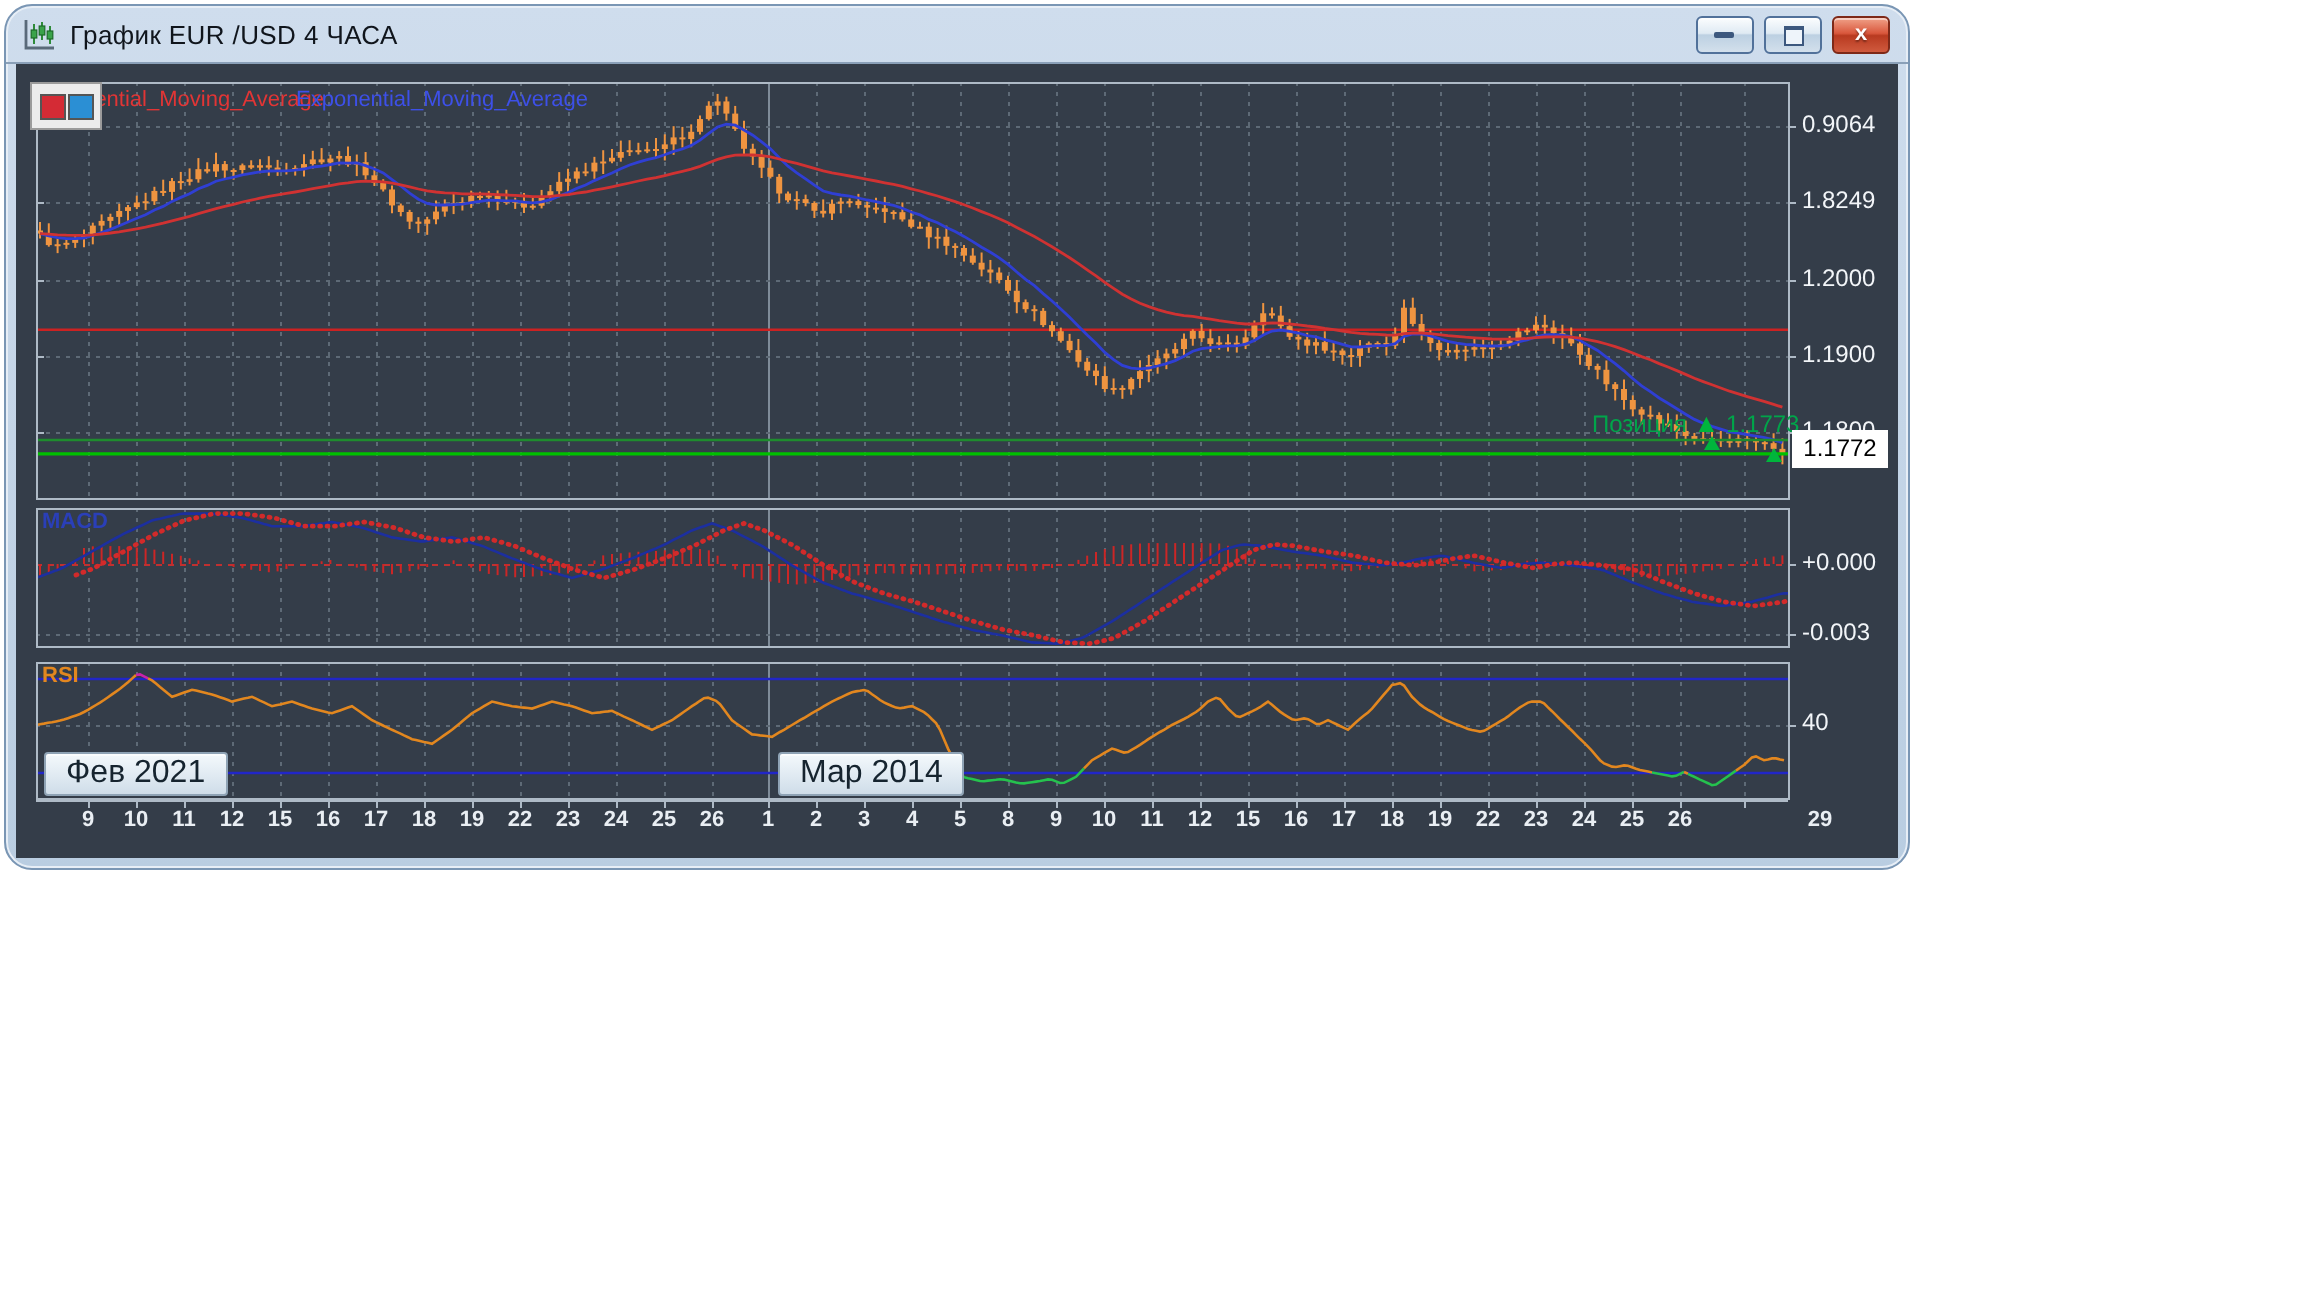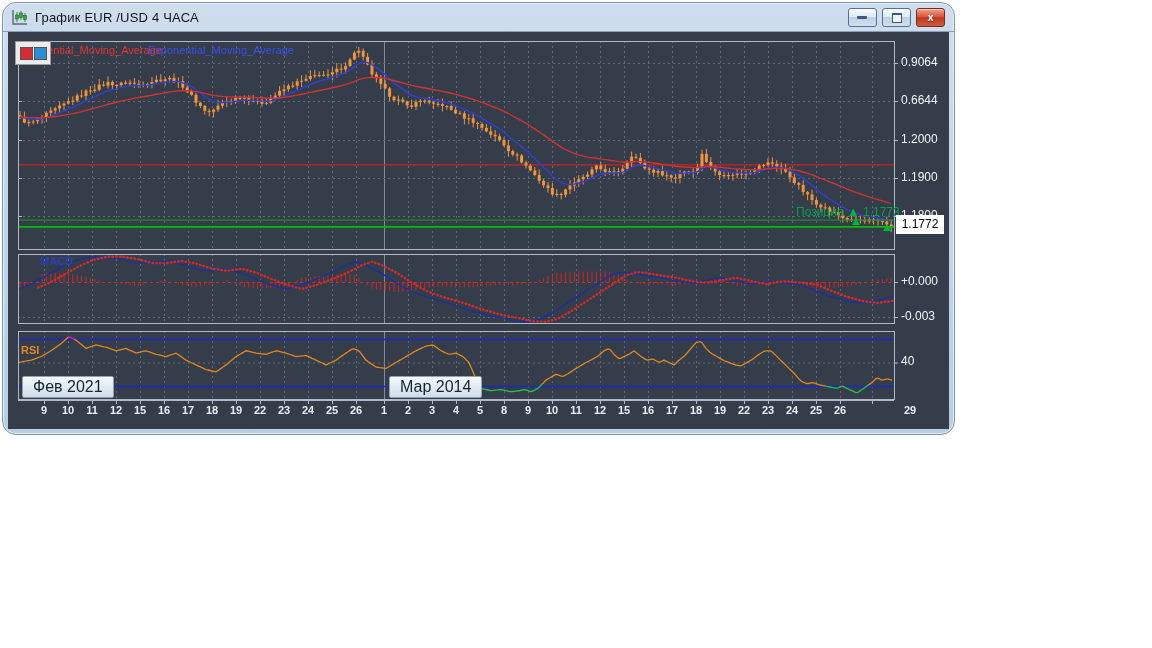--- a/index.html
+++ b/index.html
@@ -830,37 +830,37 @@
         <line x1="10" y1="368.5" x2="886" y2="368.5" stroke="#aebac6" stroke-width="1"></line>
       </svg>
 
     <span class="legend-red-label">Exponential_Moving_Average</span>
     <span class="legend-blue-label">Exponential_Moving_Average</span>
     <div class="legend-box">
       <span class="sw red"></span>
       <span class="sw blue"></span>
     </div>
 
-    <span class="panel-lab" style="left:13px;top:223px;color:#2a3fb8;margin-left:19px;">MACD</span>
-    <span class="panel-lab" style="left:13px;top:312px;color:#e2871f;">RSI</span>
+    <span class="panel-lab" style="left:13px;top:223px;color:#2a3fb8;">MACD</span>
+    <span class="panel-lab" style="left:13px;top:300px;color:#e2871f;">RSI</span>
 
     <div class="monthbox" style="left:14px;">Фев 2021</div>
     <div class="monthbox" style="left:381px;">Мар 2014</div>
 
     <div class="positionlab">
       <span>Позиция</span>
       <span class="arr">▲</span>
       <span>1.1773</span>
     </div>
 
     <div class="pricetag">1.1772</div>
 
     <div id="ylabels">
         <span class="ylab" style="top: 23px;">0.9064</span>
-        <span class="ylab" style="top: 61px;">0.6644</span>
+        <span class="ylab" style="top: 61px;">1.8249</span>
         <span class="ylab" style="top: 100px;">1.2000</span>
         <span class="ylab" style="top: 138px;">1.1900</span>
         <span class="ylab" style="top: 176px;">1.1800</span>
         <span class="ylab" style="top: 242px;">+0.000</span>
         <span class="ylab" style="top: 277px;">-0.003</span>
         <span class="ylab" style="top: 322px;">40</span>
       </div>
     <div id="xlabels">
         <span class="xlab" style="left: 36px;">9</span>
         <span class="xlab" style="left: 60px;">10</span>

